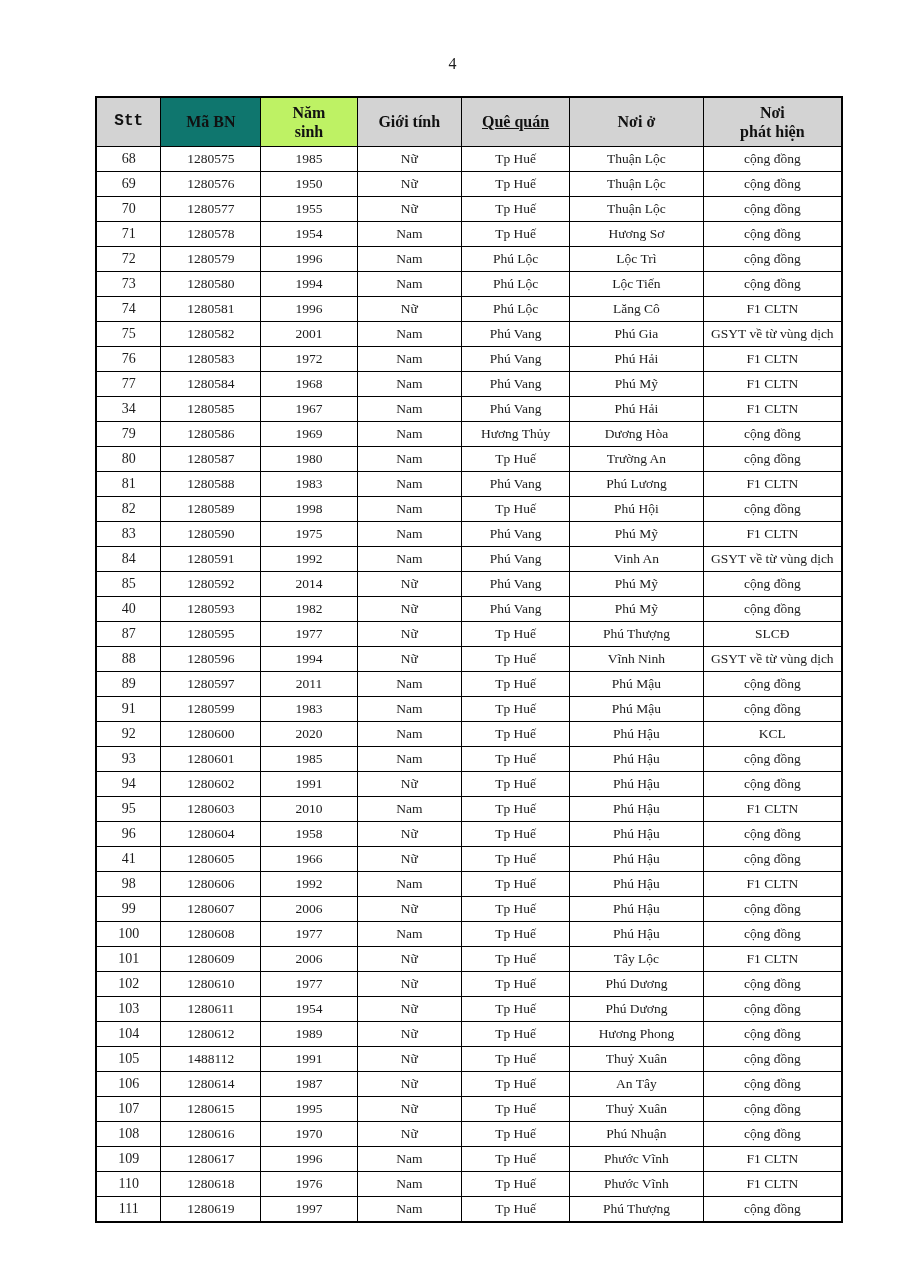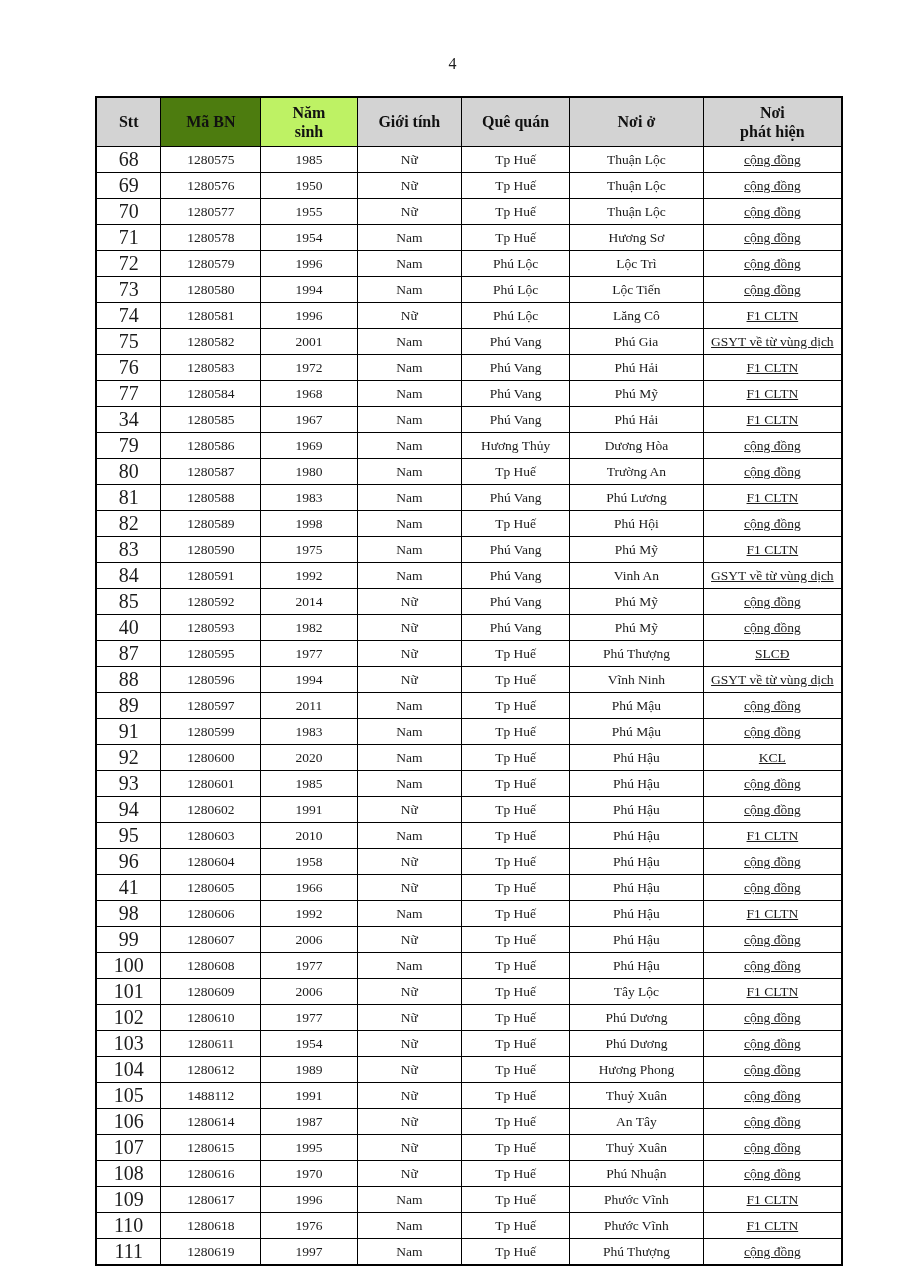--- a/index.html
+++ b/index.html
@@ -53,51 +53,50 @@
     white-space: pre-line;
     color: #111111;
   }
   table.main-table td {
     font-size: 13.5px;
     height: 22px;
     line-height: 1.15;
     color: #1b1b1b;
   }
   table.main-table td.col-stt {
-    font-size: 20px;
+    font-size: 14px;
   }
   table.main-table td.col-detect {
     padding: 1px 2px;
-    text-decoration: underline;
   }
 </style>
 </head>
 <body style="background: rgb(255, 255, 255);">
 
 <div class="page">
   <div class="page-number">4</div>
 
   <table class="main-table">
     <colgroup>
         <col style="width: 8.7%;">
         <col style="width: 13.4%;">
         <col style="width: 12.9%;">
         <col style="width: 14%;">
         <col style="width: 14.5%;">
         <col style="width: 17.9%;">
         <col style="width: 18.6%;">
       </colgroup>
     <thead>
       <tr>
-          <th style="background: rgb(211, 211, 211);">Stt</th>
-          <th style="background: #4d7c0f; text-align: center;">Mã BN</th>
+          <th style="background: rgb(211, 211, 211); font-family: Liberation Mono, monospace;">Stt</th>
+          <th style="background: #0f766e; text-align: center;">Mã BN</th>
           <th style="background: #bef264;">Năm
 sinh</th>
           <th style="background: rgb(211, 211, 211);">Giới tính</th>
-          <th style="background: rgb(211, 211, 211);">Quê quán</th>
+          <th style="background: rgb(211, 211, 211); text-decoration: underline;">Quê quán</th>
           <th style="background: rgb(211, 211, 211);">Nơi ở</th>
           <th style="background: rgb(211, 211, 211); margin-top: 31px;">Nơi
 phát hiện</th>
         </tr>
     </thead>
     <tbody>
         <tr>
           <td class="col-stt">68</td>
           <td class="col-mabn">1280575</td>
           <td class="col-namsinh">1985</td>

